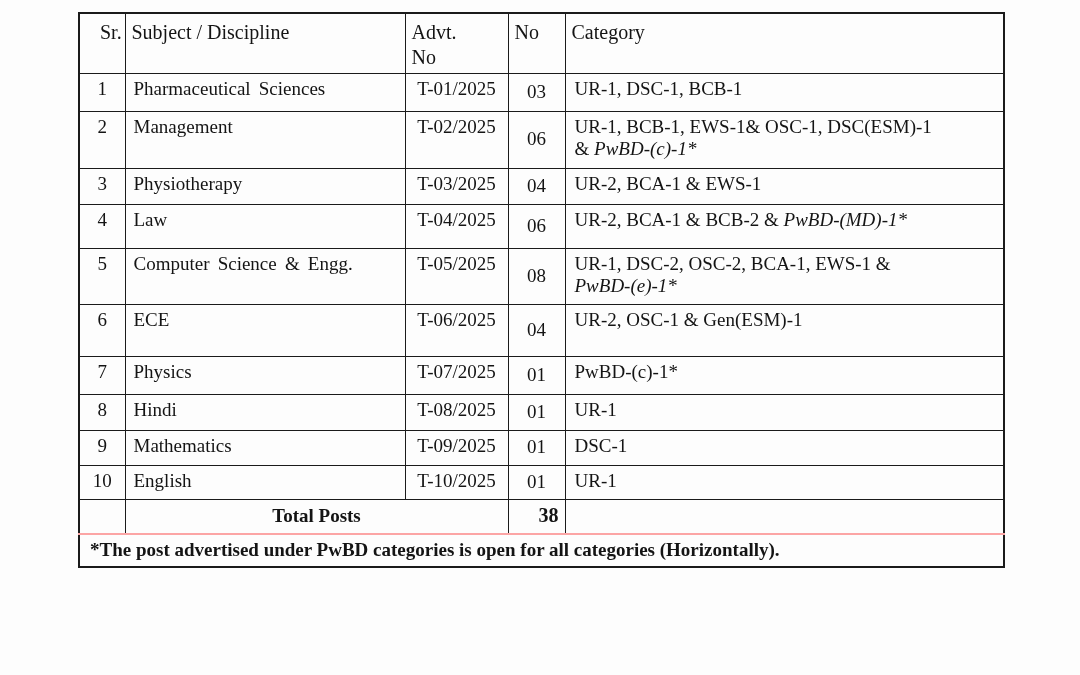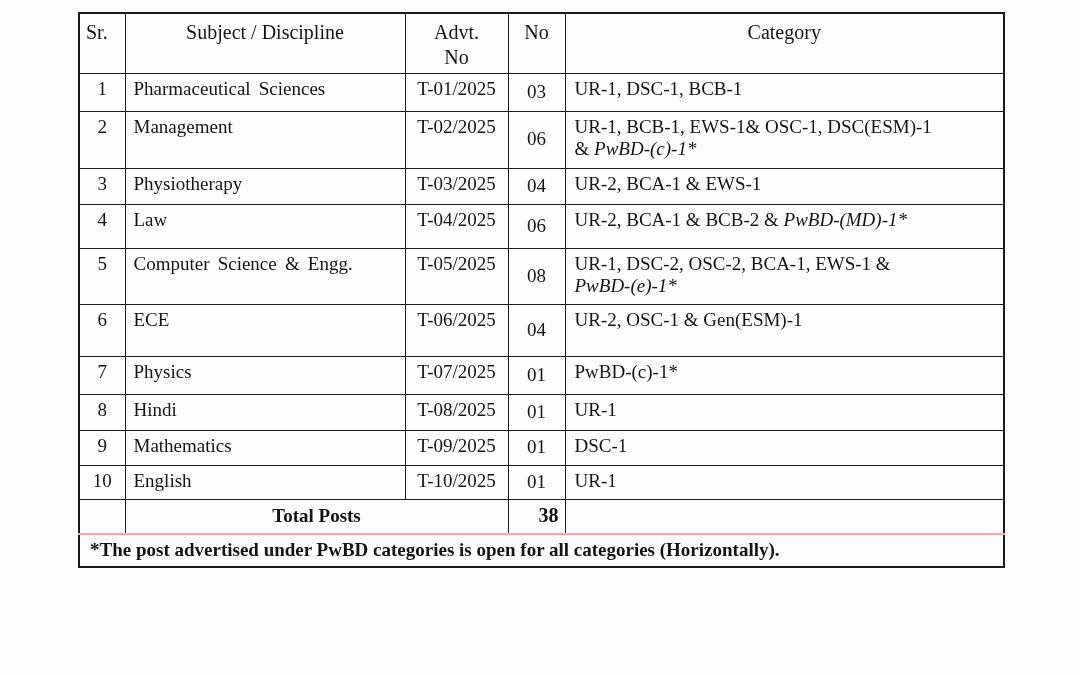--- a/index.html
+++ b/index.html
@@ -27,27 +27,27 @@
     border: 1px solid #1b1b1b;
     padding: 2px 6px;
     font-size: 19px;
     font-weight: normal;
     vertical-align: top;
     line-height: 1.18;
     overflow: hidden;
   }
   thead th {
     font-size: 20px;
-    text-align: center;
+    text-align: left;
     vertical-align: top;
     padding-top: 6px;
     line-height: 1.25;
   }
   thead tr { height: 60px; }
-  .th-sr { text-align: left; padding-left: 6px; margin-left: 23px; }
+  .th-sr { text-align: left; padding-left: 20px; margin-left: 23px; }
 
   
   tbody tr:nth-child(1)  { height: 38px; }
   tbody tr:nth-child(2)  { height: 57px; }
   tbody tr:nth-child(3)  { height: 36px; }
   tbody tr:nth-child(4)  { height: 44px; }
   tbody tr:nth-child(5)  { height: 56px; }
   tbody tr:nth-child(6)  { height: 52px; }
   tbody tr:nth-child(7)  { height: 38px; }
   tbody tr:nth-child(8)  { height: 36px; }

